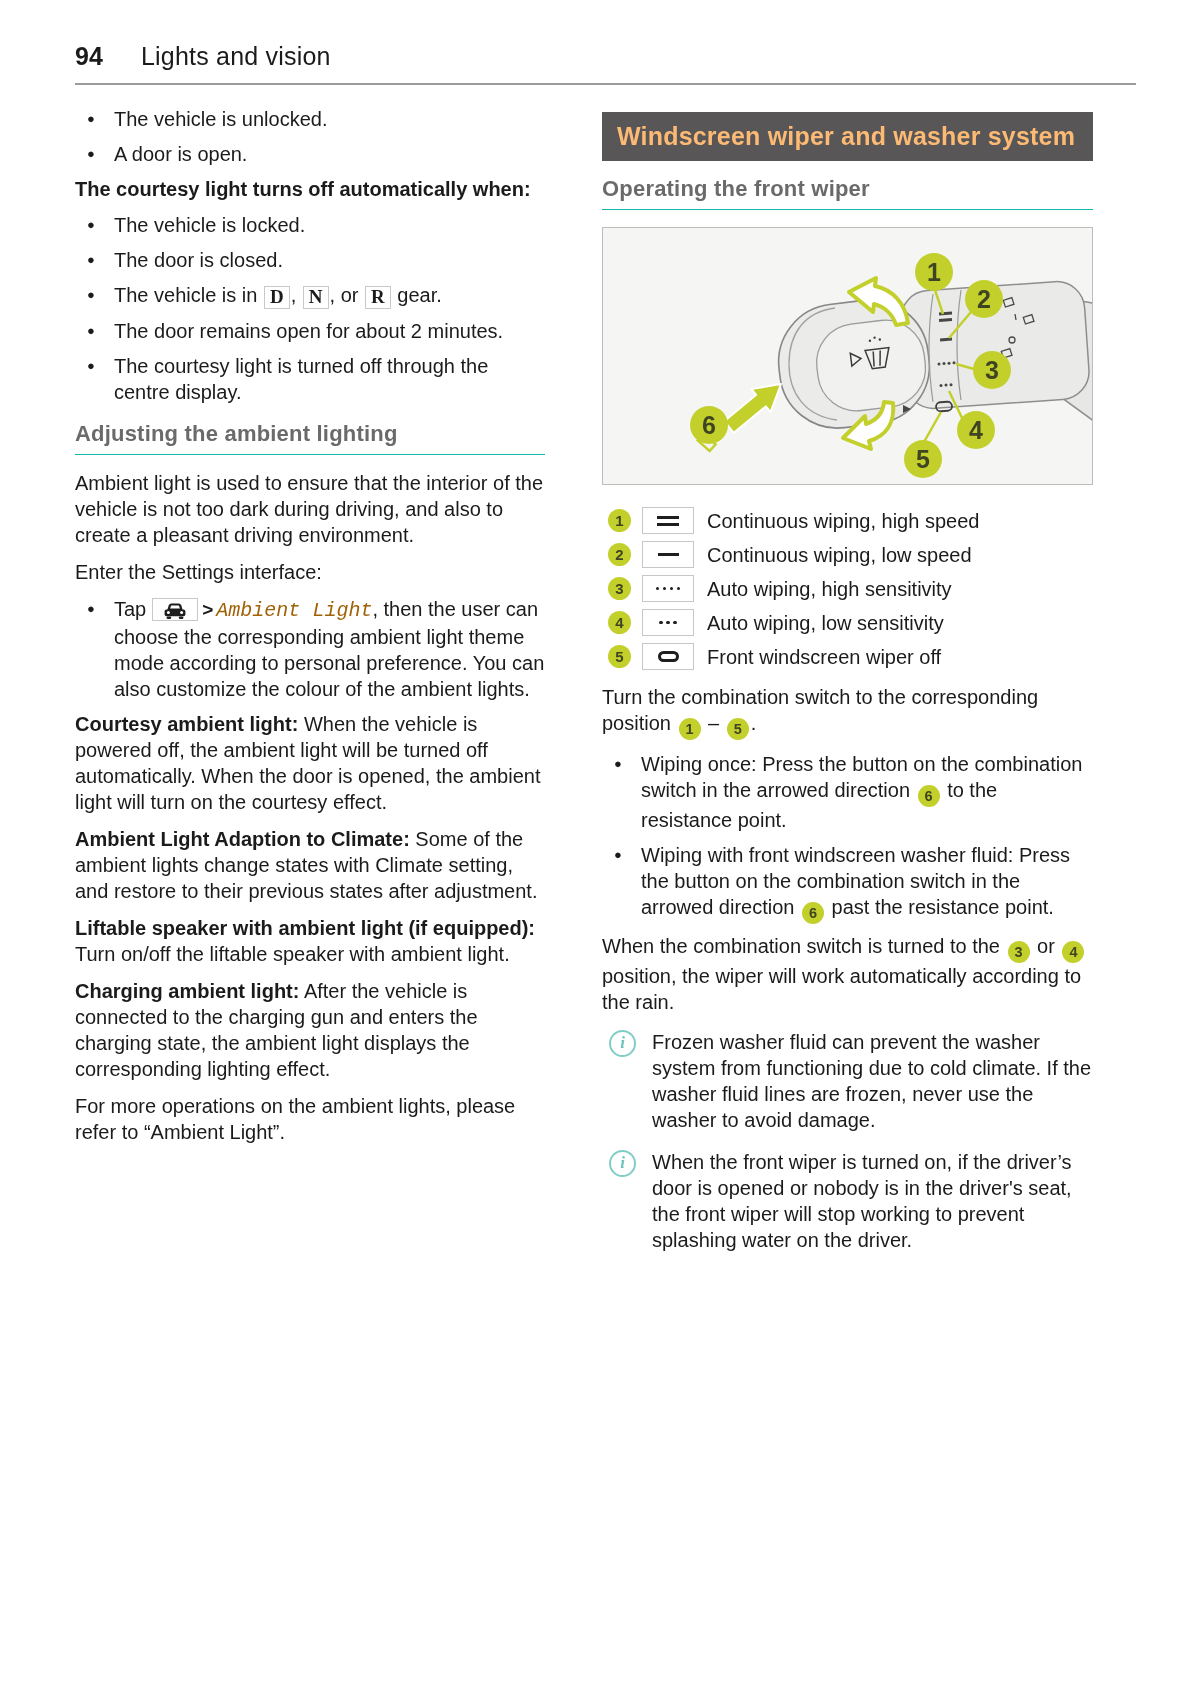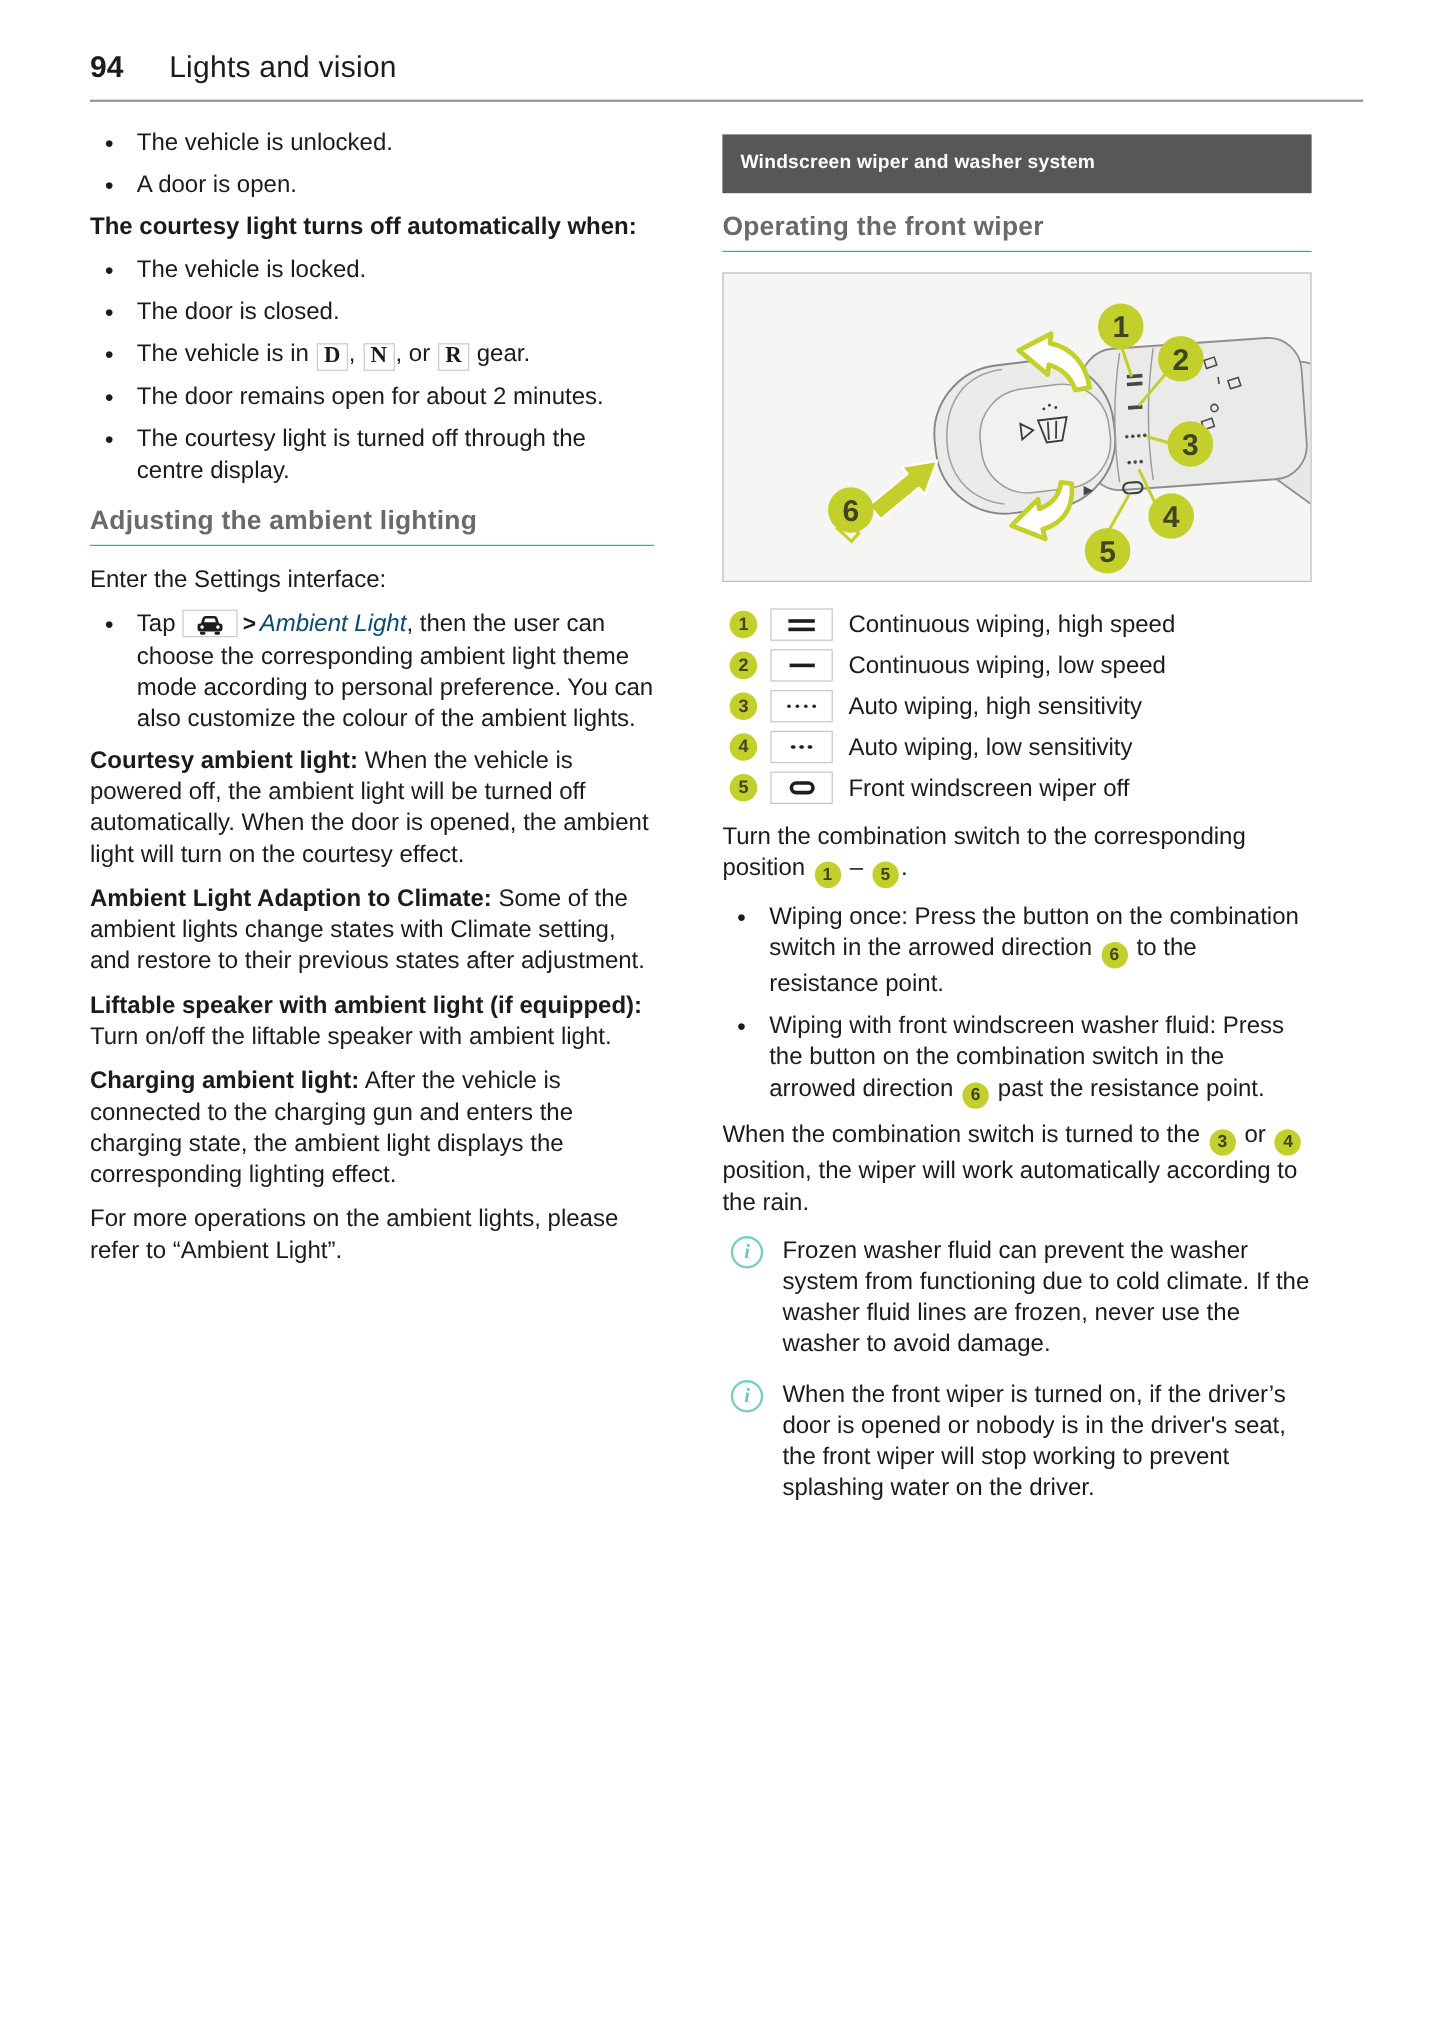--- a/index.html
+++ b/index.html
@@ -41,25 +41,25 @@
     display:inline-block; border:1px solid #c9c9c9; background:#fff;
     font-family:"Liberation Serif", serif; font-weight:700; font-size:19px;
     line-height:20px; padding:0 5px 1px 5px; margin:0 1px; vertical-align:-1px;
   }
   
   .icon-box {
     display:inline-block; border:1px solid #c9c9c9; background:#fff;
     padding:2px 9px 0 9px; margin:0 4px 0 6px; vertical-align:-4px; line-height:0;
   }
   .chev { font-weight:800; font-size:19px; margin-right:3px; }
-  .menu-path { font-style:italic; color:#0c4a6e; }
+  .menu-path { font-style:italic; color:#a16207;font-family:Liberation Mono, monospace; }
 
   
   .banner {
-    background:#585656; color:#ffffff; font-weight:700; font-size:16px;
+    background:#585656; color:#fdba74; font-weight:700; font-size:25px;
     padding:11px 15px 12px 15px; margin-bottom:15px; letter-spacing:.2px;
   }
   figure.diagram {
     width:491px; height:258px; border:1px solid #bcbcbc; background:#f5f5f3;
     margin:4px 0 22px 0; position:relative; overflow:hidden;
   }
   figure.diagram svg { position:absolute; left:0; top:0; }
 
   
   .legend { margin:0 0 14px 0; }
@@ -139,20 +139,21 @@
       <span class="dot">●</span>
       <div class="btext">The door remains open for about 2 minutes.</div>
     </div>
     <div class="bullet">
       <span class="dot">●</span>
       <div class="btext">The courtesy light is turned off through the centre display.</div>
     </div>
 
     <h3 class="sub-heading">Adjusting the ambient lighting</h3>
 
+    <p class="para">Ambient light is used to ensure that the interior of the vehicle is not too dark during driving, and also to create a pleasant driving environment.</p>
     <p class="para">Enter the Settings interface:</p>
 
     <div class="bullet">
       <span class="dot">●</span>
       <div class="btext"><span>Tap</span><span class="icon-box"><svg width="26" height="19" viewBox="0 0 26 19" aria-hidden="true">
               <path d="M5.2 9.2 L6.8 4.2 Q7.4 2.4 9.4 2.4 L16.6 2.4 Q18.6 2.4 19.2 4.2 L20.8 9.2 Z" fill="#1d1d1d"></path>
               <path d="M8.1 7.6 L9.1 4.4 L16.9 4.4 L17.9 7.6 Z" fill="#ffffff"></path>
               <rect x="2.6" y="8.6" width="20.8" height="6.6" rx="2" fill="#1d1d1d"></rect>
               <circle cx="6.4" cy="11.6" r="1.5" fill="#ffffff"></circle>
               <circle cx="19.6" cy="11.6" r="1.5" fill="#ffffff"></circle>

